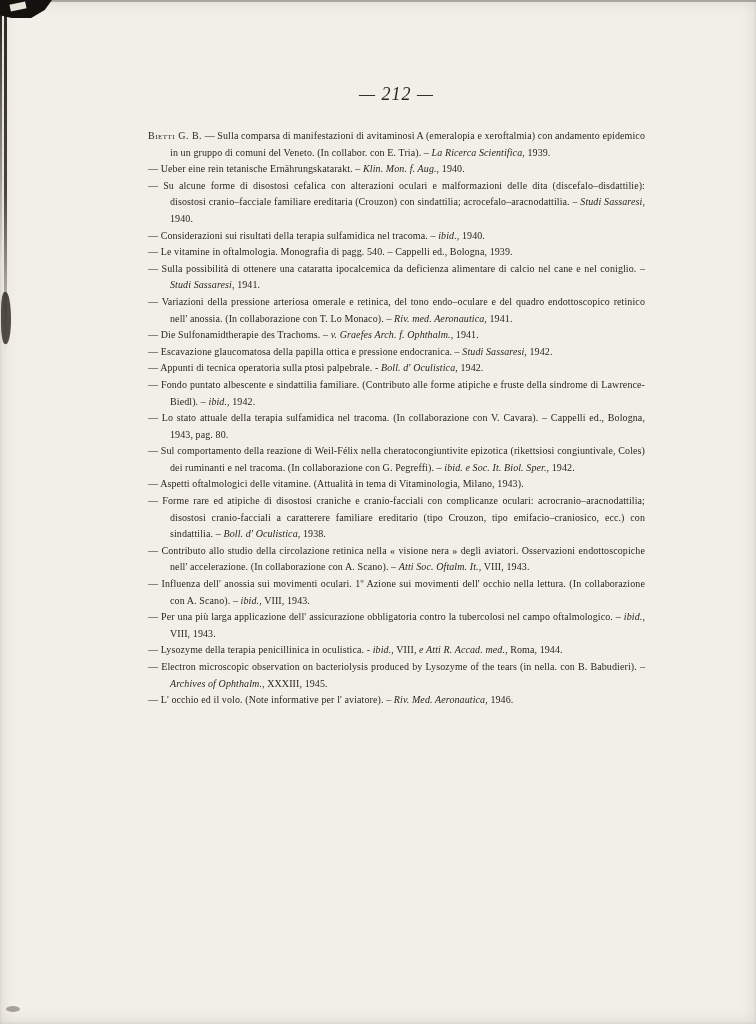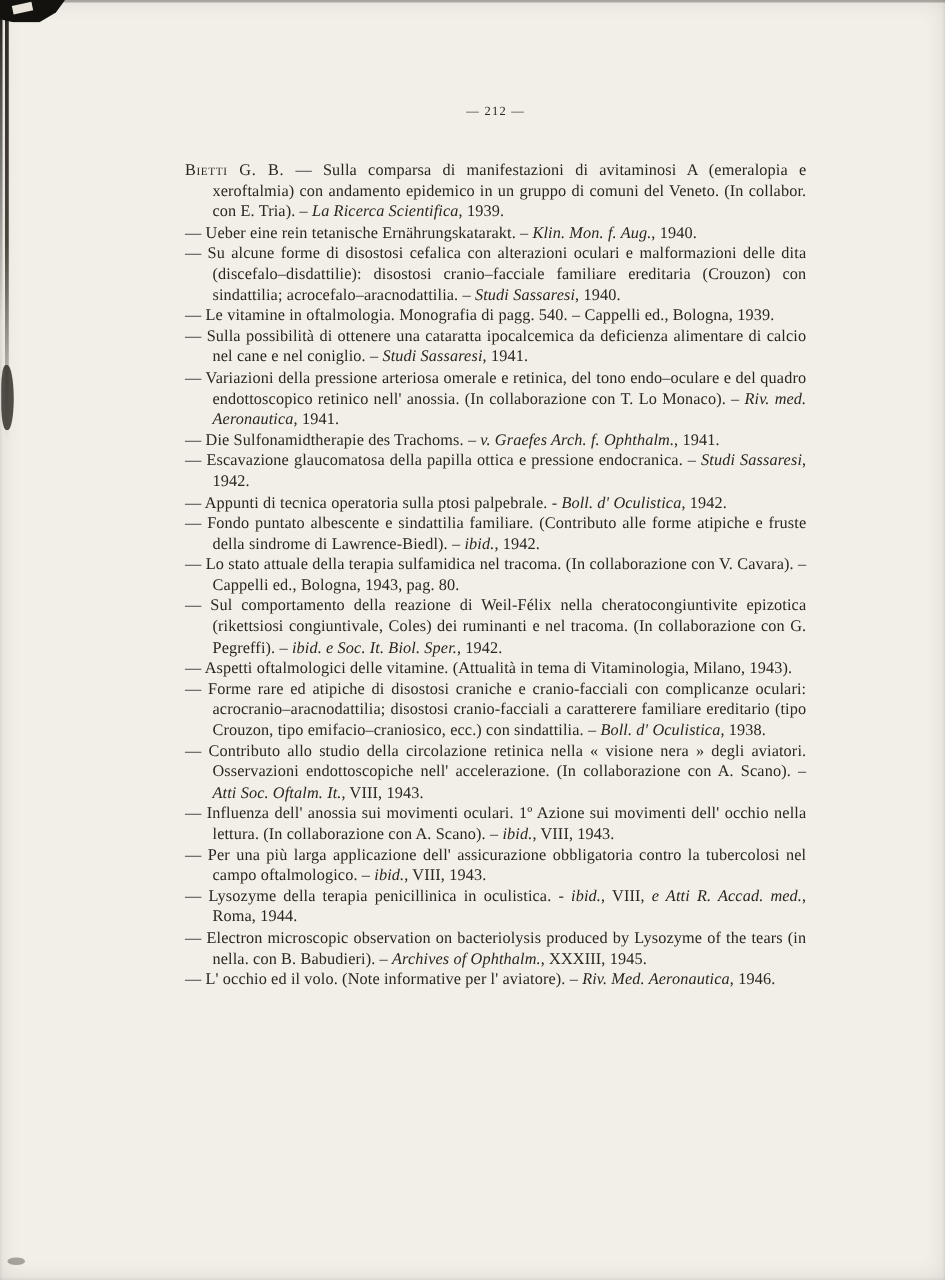--- a/index.html
+++ b/index.html
@@ -66,29 +66,30 @@
     width: 756px; height: 2px;
     background: rgba(70,65,58,0.35);
   }
 
   .page-number {
     position: absolute;
     top: 84px;
     left: 148px;
     width: 497px;
     text-align: center;
-    font-size: 10px;
+    font-size: 18px;
     letter-spacing: 1px;
+    font-style: italic;
   }
   .biblio {
     position: absolute;
     top: 128px;
     left: 148px;
     width: 497px;
-    font-size: 13px;
+    font-size: 10px;
     line-height: 16.6px;
     letter-spacing: 0.1px;
   }
   .entry {
     margin: 0;
     padding-left: 22px;
     text-indent: -22px;
     text-align: justify;
   }
   .it { font-style: italic; }
@@ -106,20 +107,21 @@
   <div class="corner-tab">
     <div class="corner-tab-notch"></div>
   </div>
 
   <div class="page-number">— 212 —</div>
 
   <div class="biblio">
       <p class="entry"><span class="sc">Bietti G. B.</span><span> — Sulla comparsa di manifestazioni di avitaminosi A (emeralopia e xeroftalmia) con andamento epidemico in un gruppo di comuni del Veneto. (In collabor. con E. Tria). – </span><span class="it">La Ricerca Scientifica</span><span>, 1939.</span></p>
       <p class="entry"><span>— Ueber eine rein tetanische Ernährungskatarakt. – </span><span class="it">Klin. Mon. f. Aug.</span><span>, 1940.</span></p>
       <p class="entry"><span>— Su alcune forme di disostosi cefalica con alterazioni oculari e malformazioni delle dita (discefalo–disdattilie): disostosi cranio–facciale familiare ereditaria (Crouzon) con sindattilia; acrocefalo–aracnodattilia. – </span><span class="it">Studi Sassaresi</span><span>, 1940.</span></p>
+      <p class="entry"><span>— Considerazioni sui risultati della terapia sulfamidica nel tracoma. – </span><span class="it">ibid.</span><span>, 1940.</span></p>
       <p class="entry"><span>— Le vitamine in oftalmologia. Monografia di pagg. 540. – Cappelli ed., Bologna, 1939.</span></p>
       <p class="entry"><span>— Sulla possibilità di ottenere una cataratta ipocalcemica da deficienza alimentare di calcio nel cane e nel coniglio. – </span><span class="it">Studi Sassaresi</span><span>, 1941.</span></p>
       <p class="entry"><span>— Variazioni della pressione arteriosa omerale e retinica, del tono endo–oculare e del quadro endottoscopico retinico nell' anossia. (In collaborazione con T. Lo Monaco). – </span><span class="it">Riv. med. Aeronautica,</span><span> 1941.</span></p>
       <p class="entry"><span>— Die Sulfonamidtherapie des Trachoms. – </span><span class="it">v. Graefes Arch. f. Ophthalm.</span><span>, 1941.</span></p>
       <p class="entry"><span>— Escavazione glaucomatosa della papilla ottica e pressione endocranica. – </span><span class="it">Studi Sassaresi</span><span>, 1942.</span></p>
       <p class="entry"><span>— Appunti di tecnica operatoria sulla ptosi palpebrale. - </span><span class="it">Boll. d' Oculistica</span><span>, 1942.</span></p>
       <p class="entry"><span>— Fondo puntato albescente e sindattilia familiare. (Contributo alle forme atipiche e fruste della sindrome di Lawrence-Biedl). – </span><span class="it">ibid.</span><span>, 1942.</span></p>
       <p class="entry"><span>— Lo stato attuale della terapia sulfamidica nel tracoma. (In collaborazione con V. Cavara). – Cappelli ed., Bologna, 1943, pag. 80.</span></p>
       <p class="entry"><span>— Sul comportamento della reazione di Weil-Félix nella cheratocongiuntivite epizotica (rikettsiosi congiuntivale, Coles) dei ruminanti e nel tracoma. (In collaborazione con G. Pegreffi). – </span><span class="it">ibid. e Soc. It. Biol. Sper.</span><span>, 1942.</span></p>
       <p class="entry"><span>— Aspetti oftalmologici delle vitamine. (Attualità in tema di Vitaminologia, Milano, 1943).</span></p>

